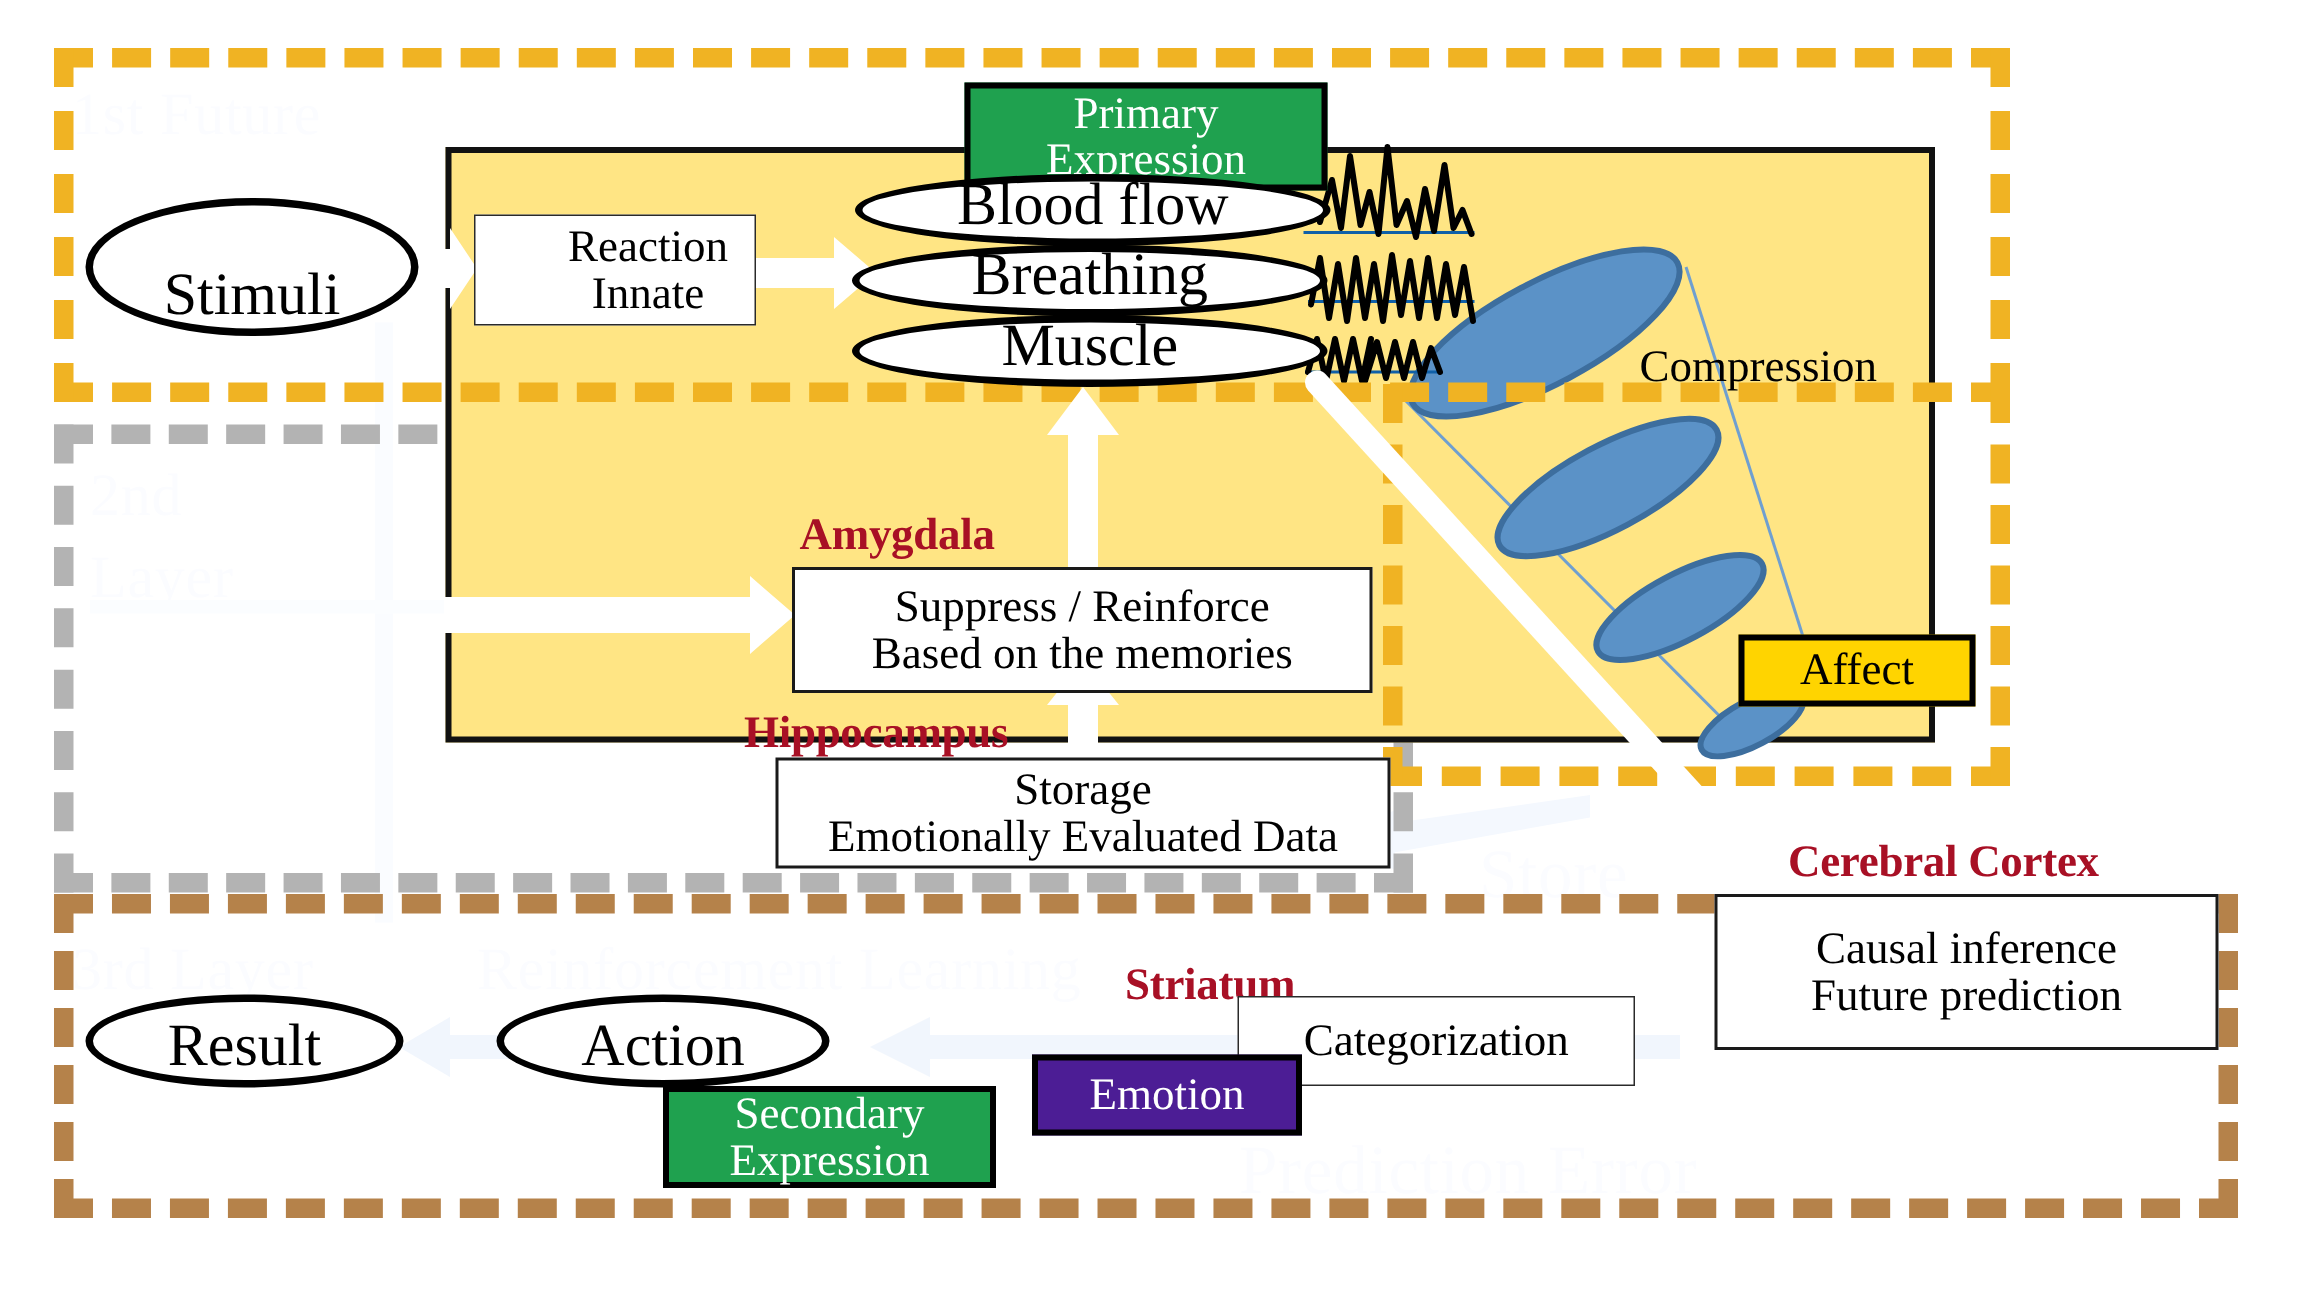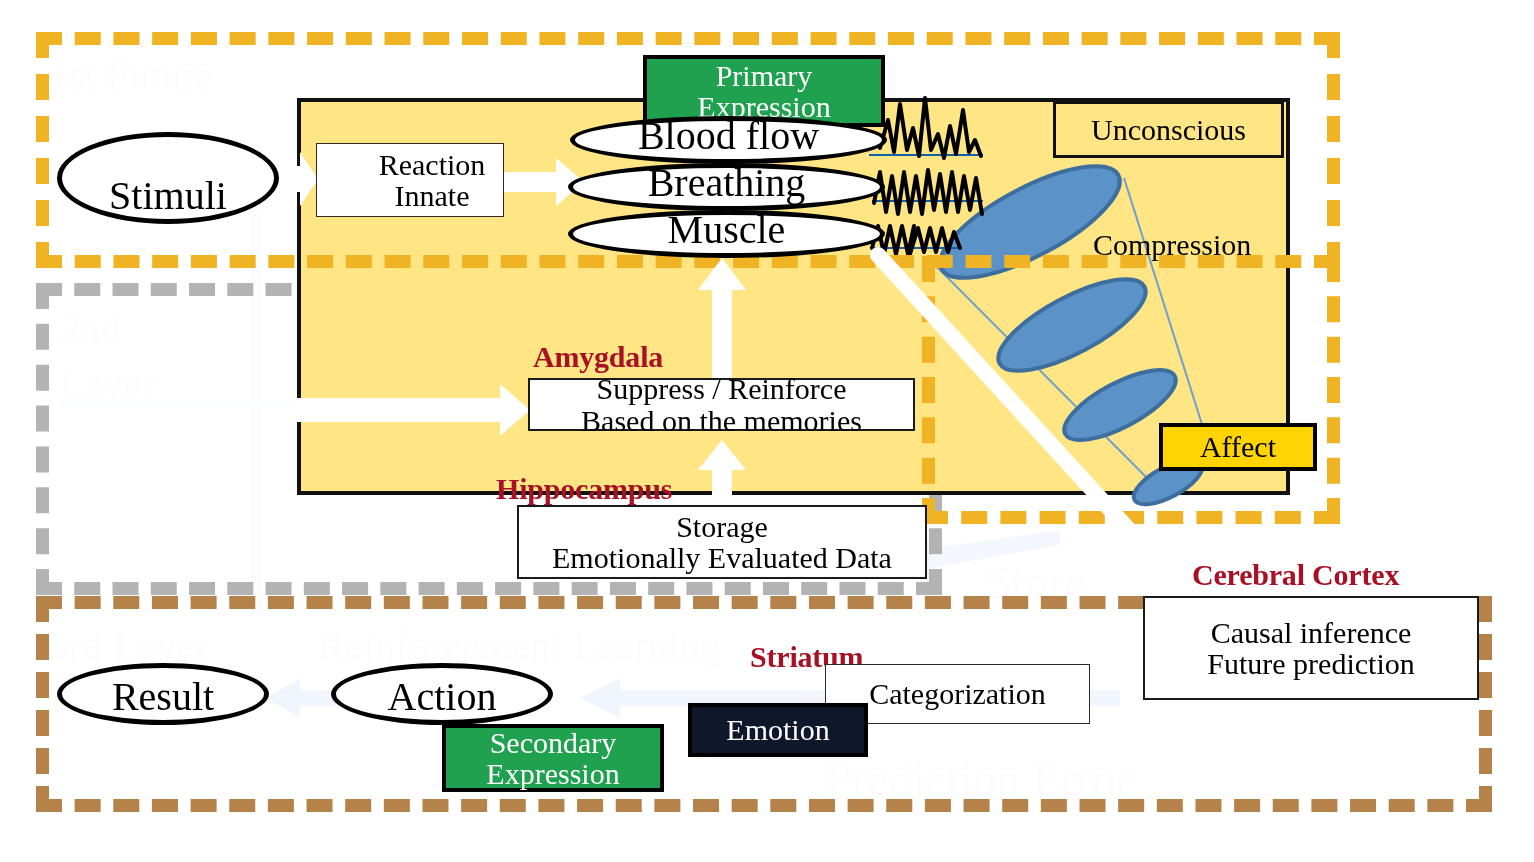--- a/index.html
+++ b/index.html
@@ -33,21 +33,21 @@
   
   .ell{position:absolute;background:#ffffff;border:5px solid #000000;
        border-radius:50%;display:flex;align-items:flex-end;justify-content:center;
        font-size:40px;color:#000;box-sizing:border-box;}
 
   
   .cbox{position:absolute;box-sizing:border-box;display:flex;flex-direction:column;
         align-items:center;justify-content:center;
         font-size:30px;line-height:1.04;border:4px solid #000000;}
   .green{background:#1fa14f;color:#ffffff;}
-  .red{background:#0f172a;color:#ffffff;}
+  .red{background:#4c1d95;color:#ffffff;}
   .yellowbox{background:#ffd400;color:#000000;}
 
   
   .redlab{position:absolute;color:#a81025;font-weight:bold;font-size:30px;
           white-space:nowrap;letter-spacing:-.2px;}
 
   
   #unconscious-box{position:absolute;background:#ffe584;border:3px solid #111;
         box-sizing:border-box;display:flex;align-items:center;justify-content:center;
         font-size:30px;color:#000;}
@@ -160,37 +160,34 @@
   <div class="ell z5" style="left:570px;top:116px;width:317px;height:48px;">
     <span>Blood flow</span>
   </div>
   <div class="ell z5" style="left:568px;top:163px;width:317px;height:48px;">
     <span>Breathing</span>
   </div>
   <div class="ell z5" style="left:568px;top:210px;width:317px;height:48px;">
     <span>Muscle</span>
   </div>
 
-  <div id="unconscious-box" class="z5" style="left:1053px;top:101px;width:231px;height:57px;">
-    <span>Unconscious</span>
-  </div>
 
   <div class="z5" style="position:absolute;left:1093px;top:228px;font-size:30px;color:#000;">
     <span>Compression</span>
   </div>
 
   <div class="cbox yellowbox z5" style="left:1159px;top:423px;width:158px;height:48px;">
     <span>Affect</span>
   </div>
 
   <div class="redlab z5" style="left:533px;top:340px;">
     <span>Amygdala</span>
   </div>
 
-  <div class="wbox z5" style="left:528px;top:378px;width:387px;height:53px;">
+  <div class="wbox z5" style="left:528px;top:378px;width:387px;height:84px;">
     <span>Suppress / Reinforce</span>
     <span>Based on the memories</span>
   </div>
 
   <div class="redlab z5" style="left:496px;top:472px;">
     <span>Hippocampus</span>
   </div>
 
   <div class="wbox z5" style="left:517px;top:505px;width:410px;height:74px;">
     <span>Storage</span>

